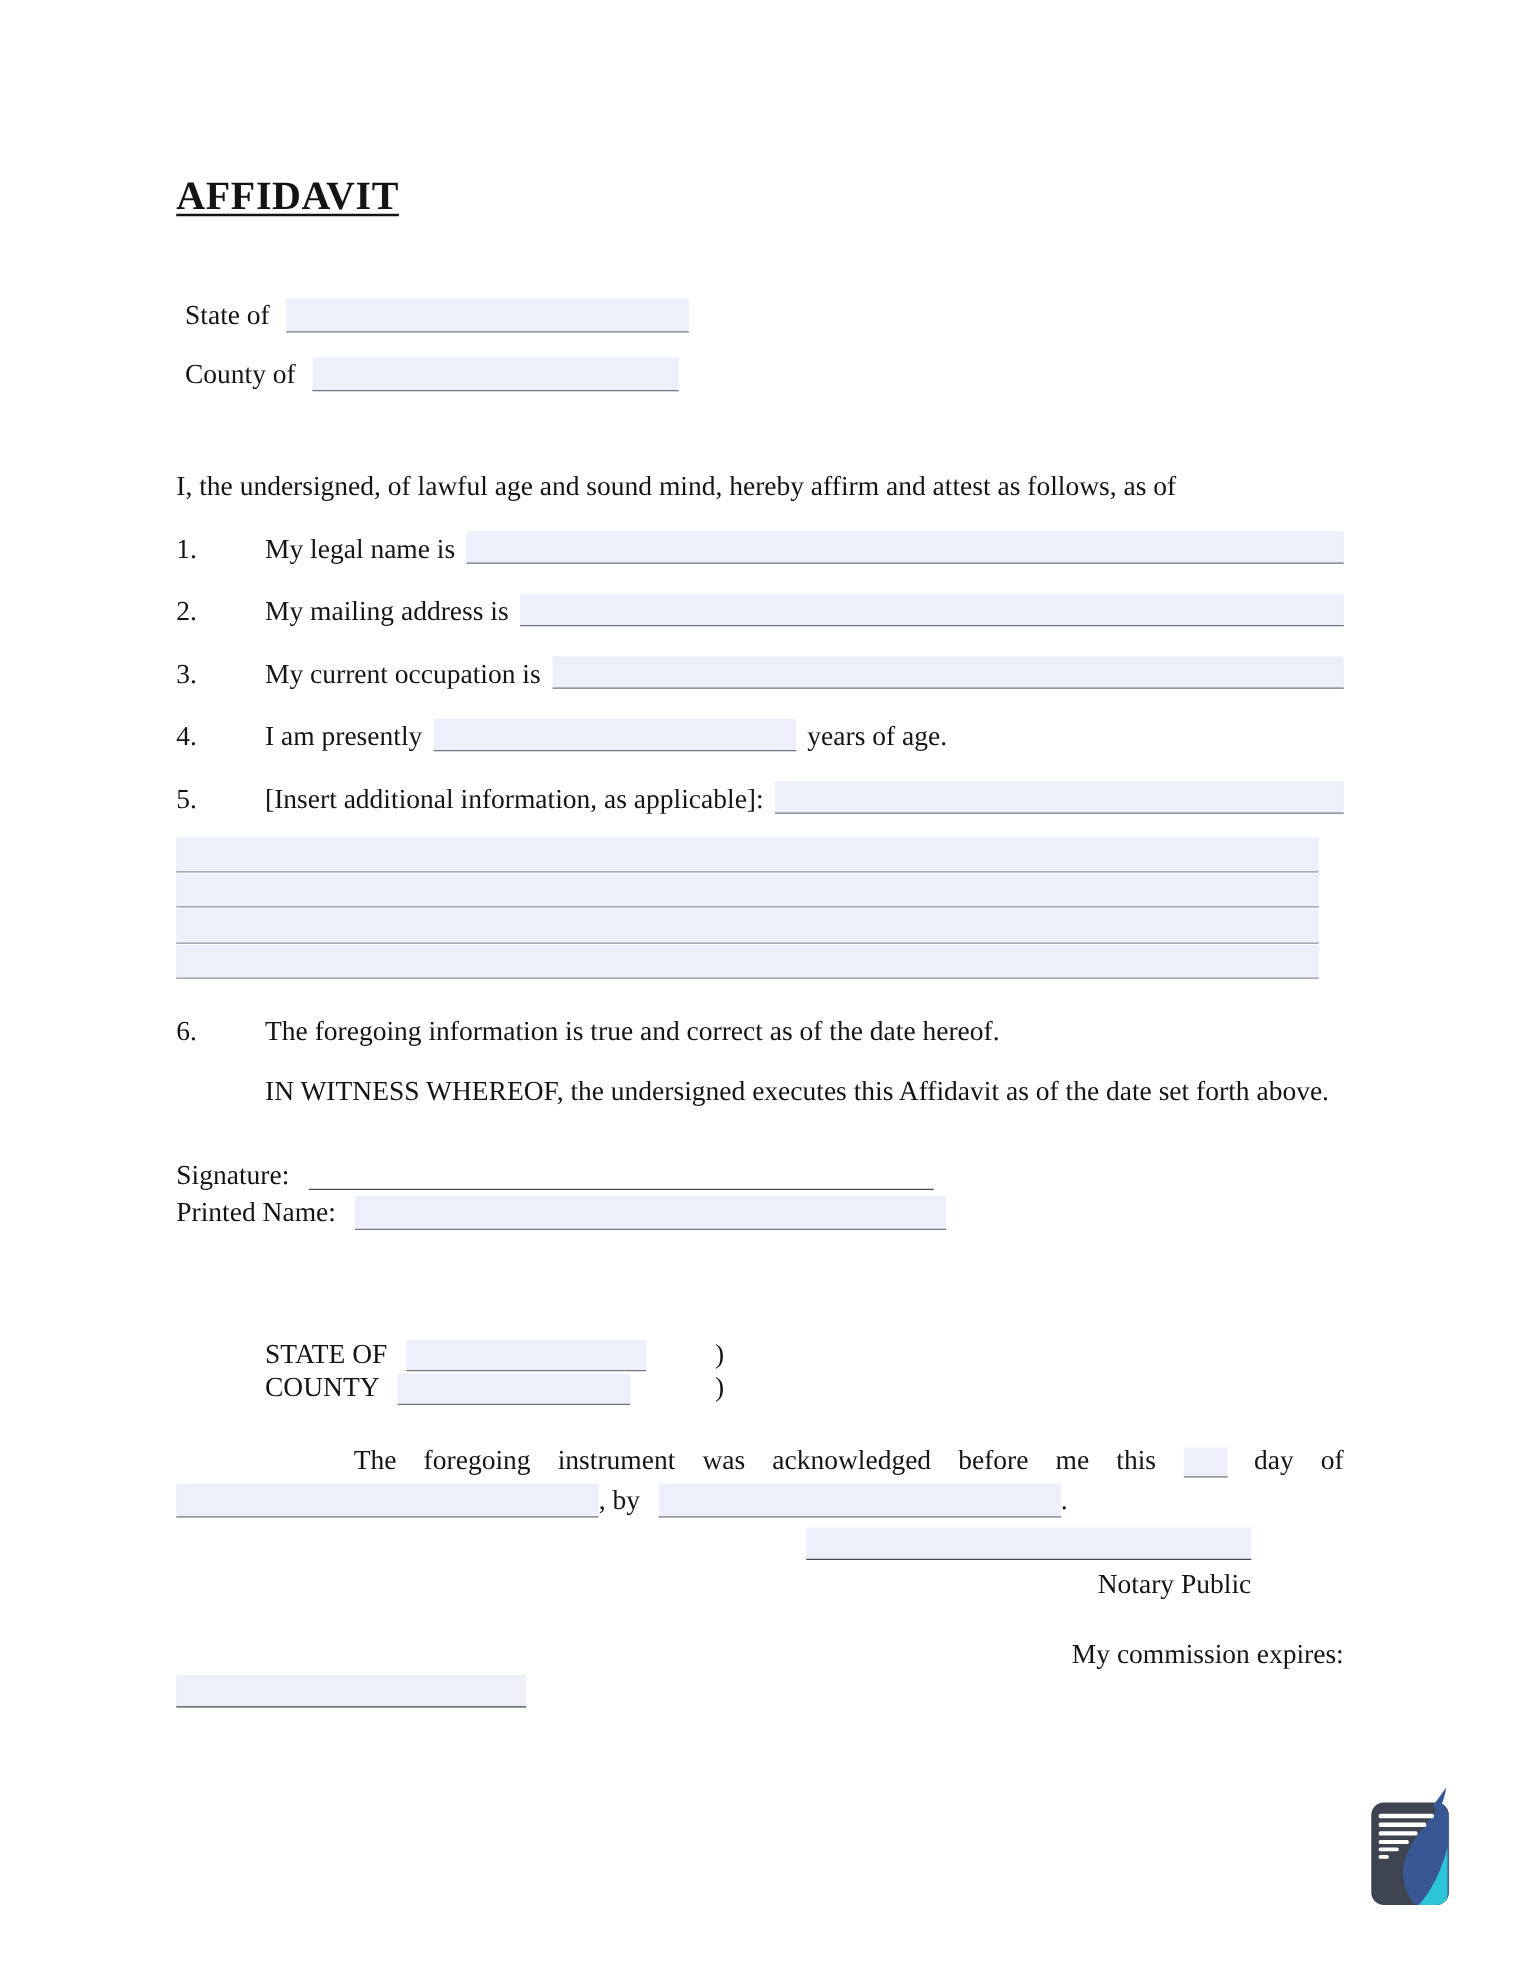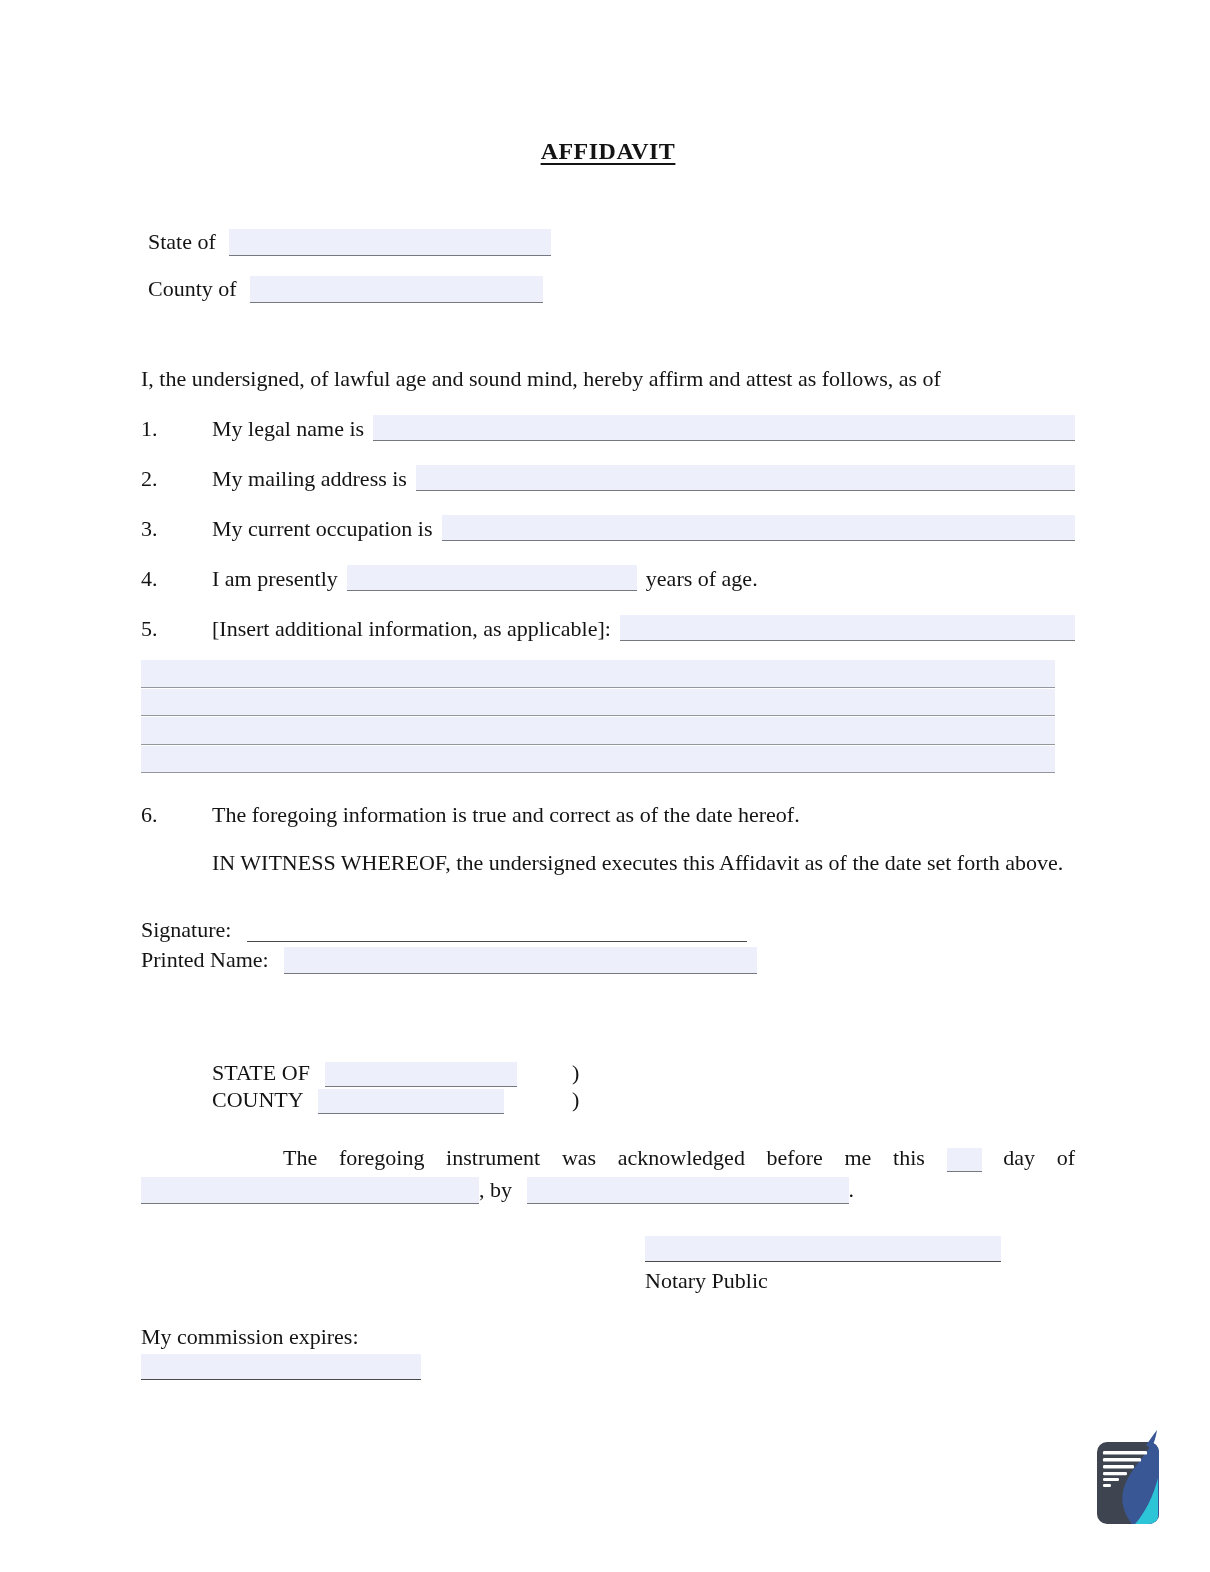--- a/index.html
+++ b/index.html
@@ -17,21 +17,21 @@
     position:relative;
     width:1210px;height:1572px;
     background:#fff;
     font-family:"Liberation Serif","DejaVu Serif",serif;
     font-size:22px;color:var(--text);
     overflow:hidden;
   }
   .content{padding:138px 135px 0 141px;}
 
   .title{
-    text-align:center;font-size:24px;font-weight:bold;letter-spacing:.5px;
+    font-size:32px;font-weight:bold;letter-spacing:.5px;
     text-decoration:underline;text-decoration-thickness:2px;text-underline-offset:4px;
   }
 
   
   .fill{
     display:inline-block;background:var(--field-fill);
     border-bottom:1.5px solid var(--line);
     height:27px;vertical-align:-7px;
   }
   .plainline{
@@ -74,26 +74,26 @@
   .ack1{
     margin-top:30px;line-height:30px;
     text-align:justify;text-align-last:justify;
     text-indent:142px;width:934px;
   }
   .w-day{width:35px;height:24px;}
   .ack2{line-height:33px;white-space:nowrap;}
   .w-ackdate{width:338px;}
   .w-ackby{width:322px;margin-left:9px;}
 
-  .notarysig{margin-top:30px;margin-left:504px;width:356px;}
+  .notarysig{margin-top:6px;margin-left:504px;width:356px;text-align:right;}
   .notaryfill{height:26px;background:var(--field-fill);border-bottom:1.5px solid var(--line-dark);}
   .notarylabel{line-height:30px;margin-top:4px;}
 
   .commission{margin-top:26px;}
-  .commlabel{line-height:30px;}
+  .commlabel{line-height:30px;text-align:right;}
   .w-comm{display:block;width:280px;height:26px;background:var(--field-fill);
           border-bottom:1.5px solid var(--line-dark);margin-top:2px;}
 
   .logo{position:absolute;left:1094px;top:1430px;width:72px;height:96px;}
 </style>
 </head>
 <body>
 
 <div class="page">
   <div class="content">

